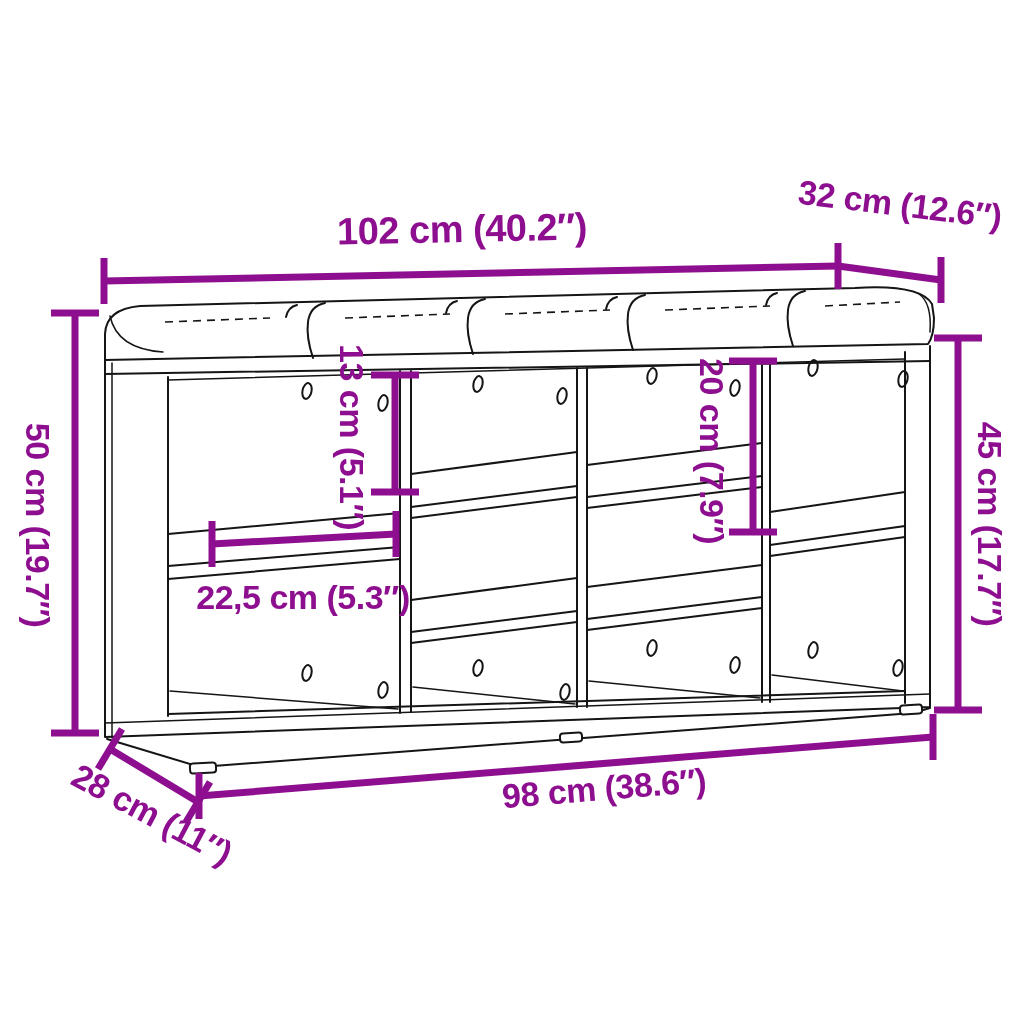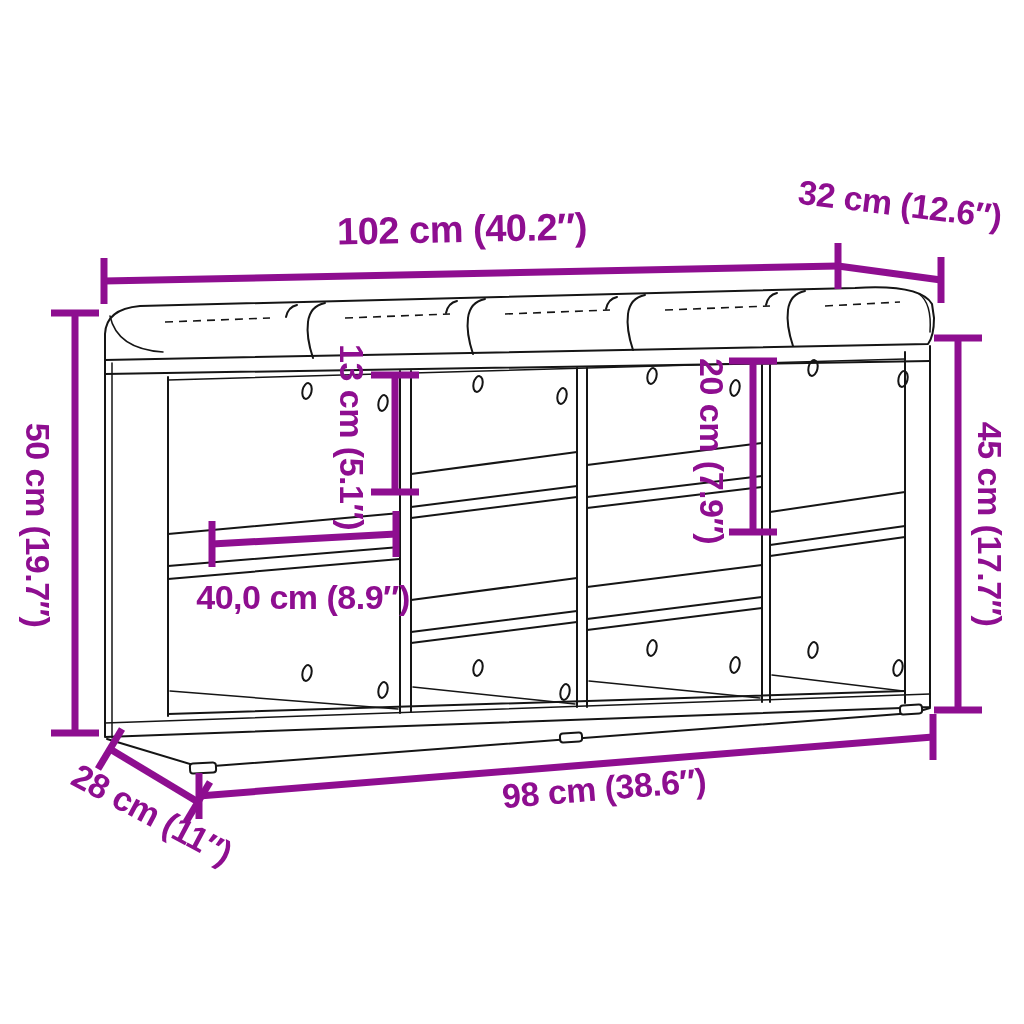--- a/index.html
+++ b/index.html
@@ -188,18 +188,18 @@
   <div class="lbl" style="left:900px;top:204px;transform:translate(-50%,-50%) rotate(7deg);">32 cm (12.6″)</div>
 
   <div class="lbl" style="left:38px;top:525px;transform:translate(-50%,-50%) rotate(90deg);">50 cm (19.7″)</div>
 
   <div class="lbl" style="left:352px;top:437px;transform:translate(-50%,-50%) rotate(90deg);">13 cm (5.1″)</div>
 
   <div class="lbl" style="left:712px;top:451px;transform:translate(-50%,-50%) rotate(90deg);">20 cm (7.9″)</div>
 
   <div class="lbl" style="left:990px;top:524px;transform:translate(-50%,-50%) rotate(90deg);">45 cm (17.7″)</div>
 
-  <div class="lbl" style="left:303px;top:597px;transform:translate(-50%,-50%) rotate(-3deeg);">40,0 cm (8.9″)</div>
+  <div class="lbl" style="left:303px;top:597px;transform:translate(-50%,-50%) rotate(-3deeg);">22,5 cm (5.3″)</div>
 
   <div class="lbl" style="left:604px;top:788px;transform:translate(-50%,-50%) rotate(-4.6deg);">98 cm (38.6″)</div>
 
   <div class="lbl" style="left:152px;top:814px;transform:translate(-50%,-50%) rotate(28deg);">28 cm (11″)</div>
 </div>
 
 </body></html>

